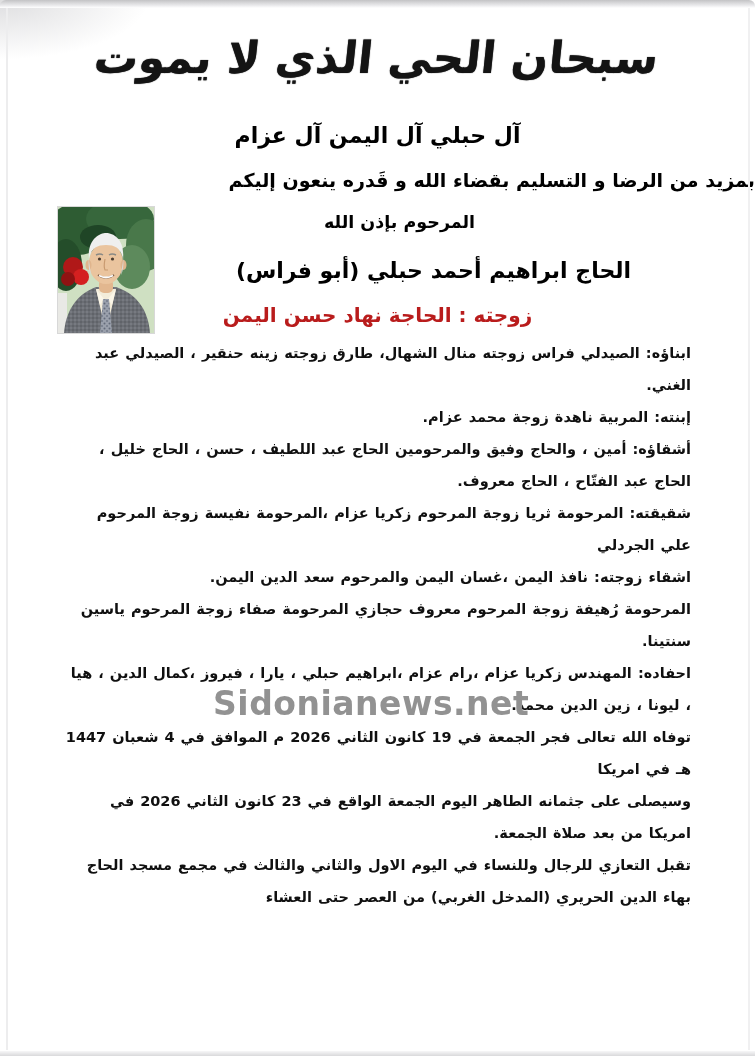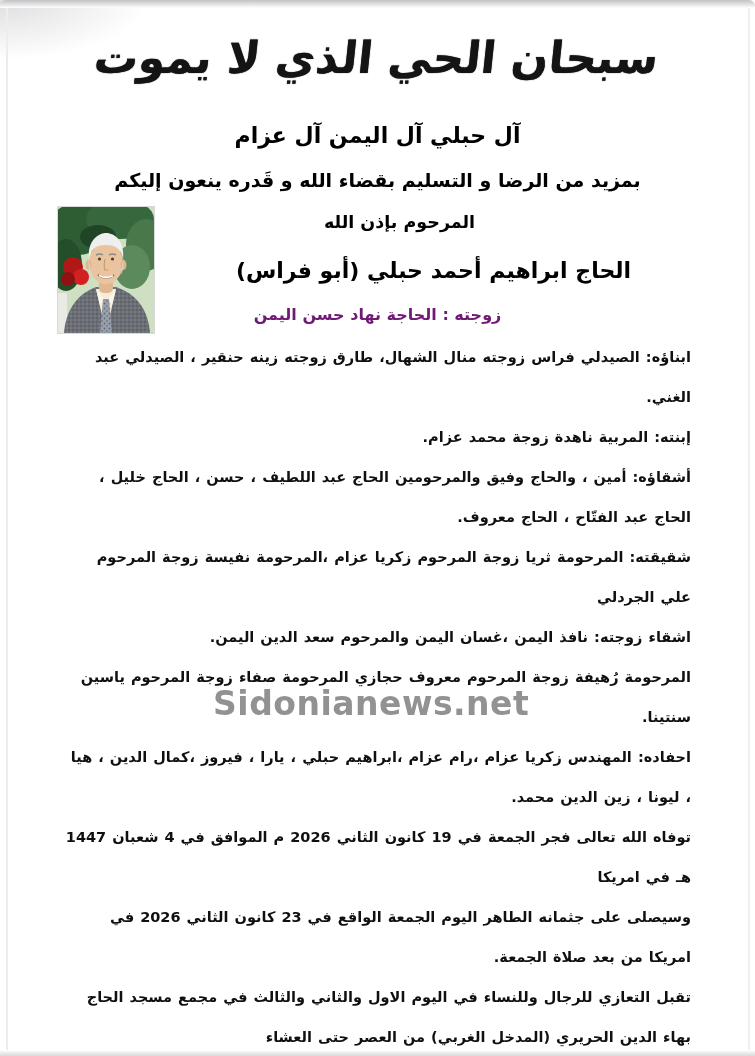--- a/index.html
+++ b/index.html
@@ -28,37 +28,37 @@
     text-align:center;
     font-size:44px;
     line-height:1.65;
     font-weight:700;
     color:#141414;
     transform:skewX(-6deg);
     letter-spacing:-1px;
     text-shadow:0 0 1px #222;
   }
   .h-title{margin:24px 0 0 0;text-align:center;font-size:22px;line-height:34px;font-weight:700;color:#000;}
-  .h-intro{margin-top:12px;text-align:center;font-size:19px;line-height:30px;font-weight:700;color:#000;}
+  .h-intro{margin-top:12px;font-size:19px;line-height:30px;font-weight:700;color:#000;}
   .h-intro2{margin-top:13px;text-align:center;font-size:17.5px;line-height:28px;font-weight:700;color:#000;padding-left:44px;}
   .h-name{margin-top:18px;padding-left:112px;text-align:center;font-size:22px;line-height:34px;font-weight:700;color:#000;}
-  .h-wife{margin-top:15px;text-align:center;font-size:16px;line-height:24px;font-weight:700;color:#701a75;}
+  .h-wife{margin-top:15px;text-align:center;font-size:20px;line-height:24px;font-weight:700;color:#b91c1c;}
 
   .photo{
     position:absolute;left:58px;top:207px;width:96px;height:126px;
     box-shadow:0 0 0 1px #d8d8d8;
     overflow:hidden;
   }
   .photo svg{display:block;width:100%;height:100%;}
 
   .doc-body{margin:10px 64px 0 64px;text-align:right;}
   .doc-body p{
     margin:0;
     font-size:14.5px;
-    line-height:40px;
+    line-height:32px;
     font-weight:700;
     color:#101010;
     word-spacing:1px;
   }
 
   .watermark{
     position:absolute;top:684px;left:50%;transform:translateX(-52%);
     font-size:33px;color:#929292;font-weight:700;letter-spacing:.5px;
     direction:ltr;white-space:nowrap;
   }

